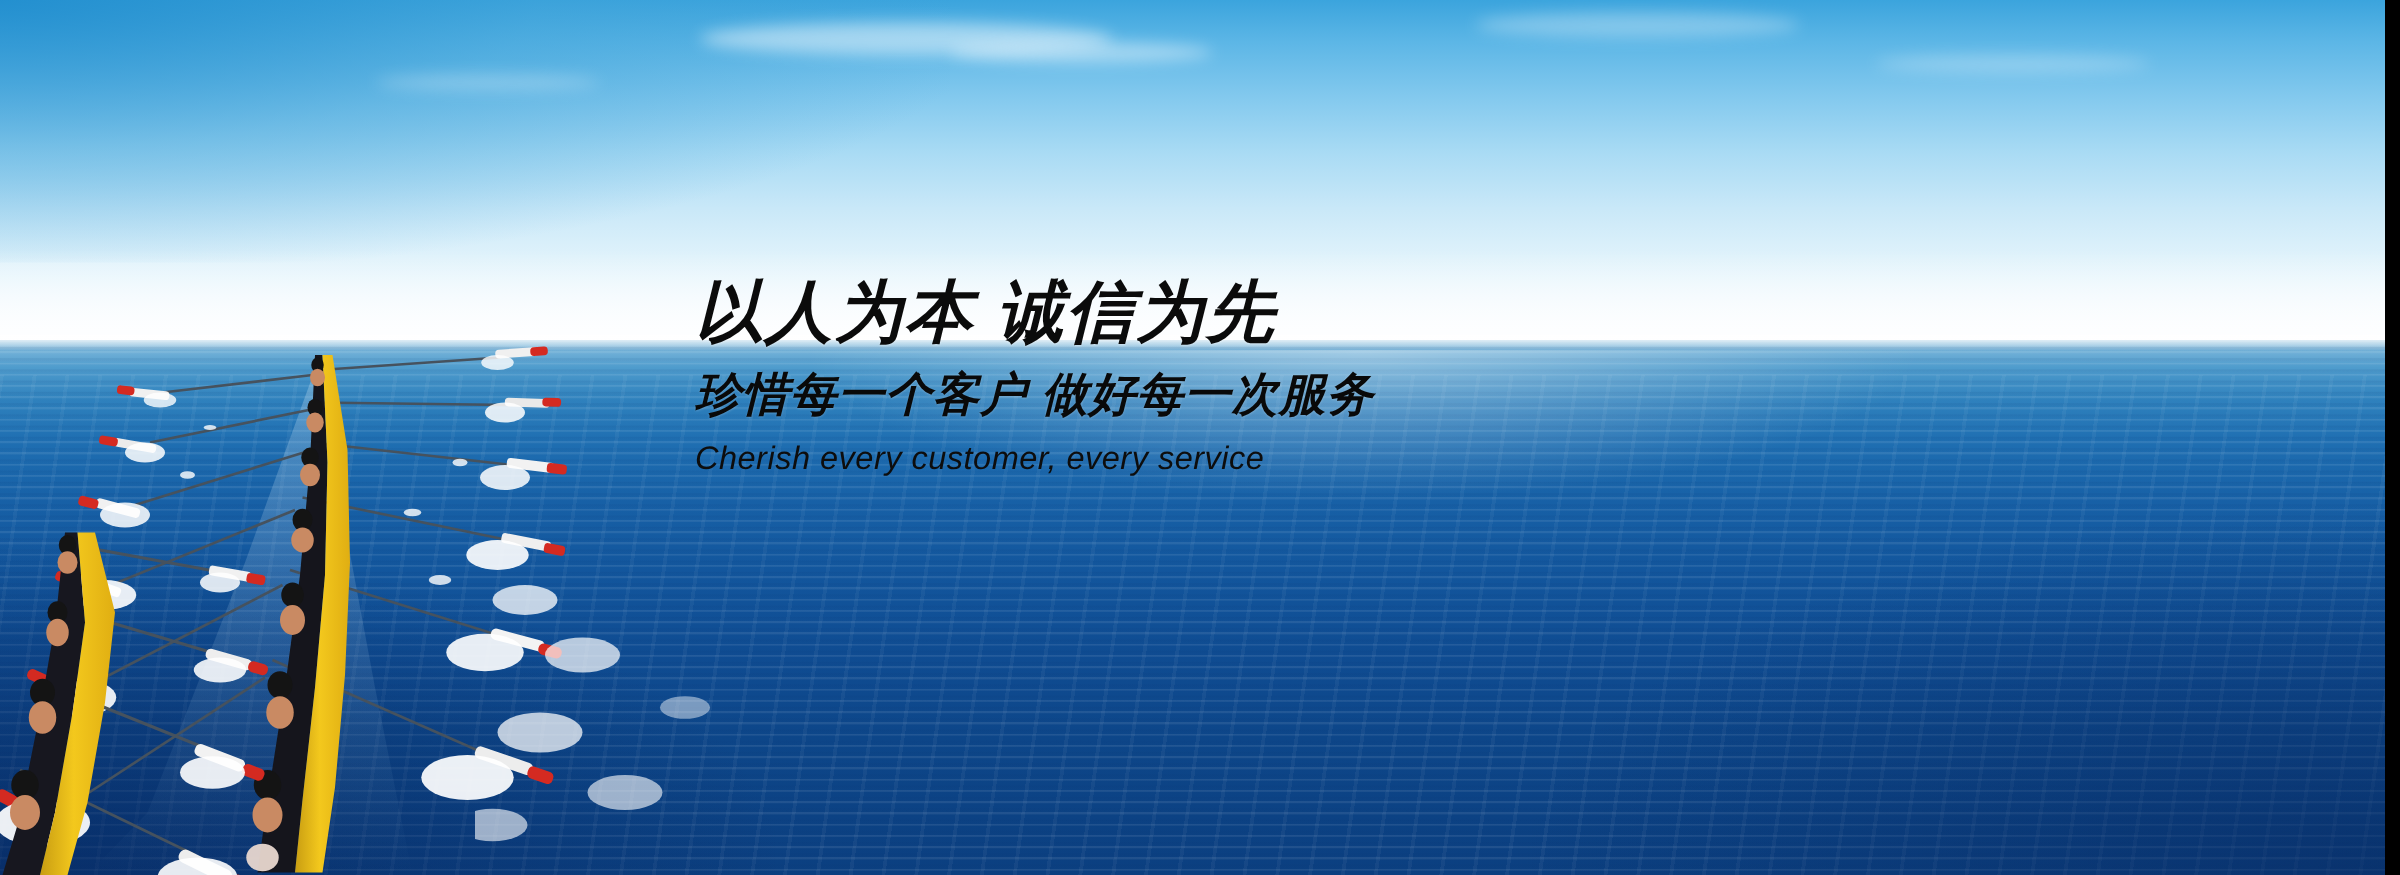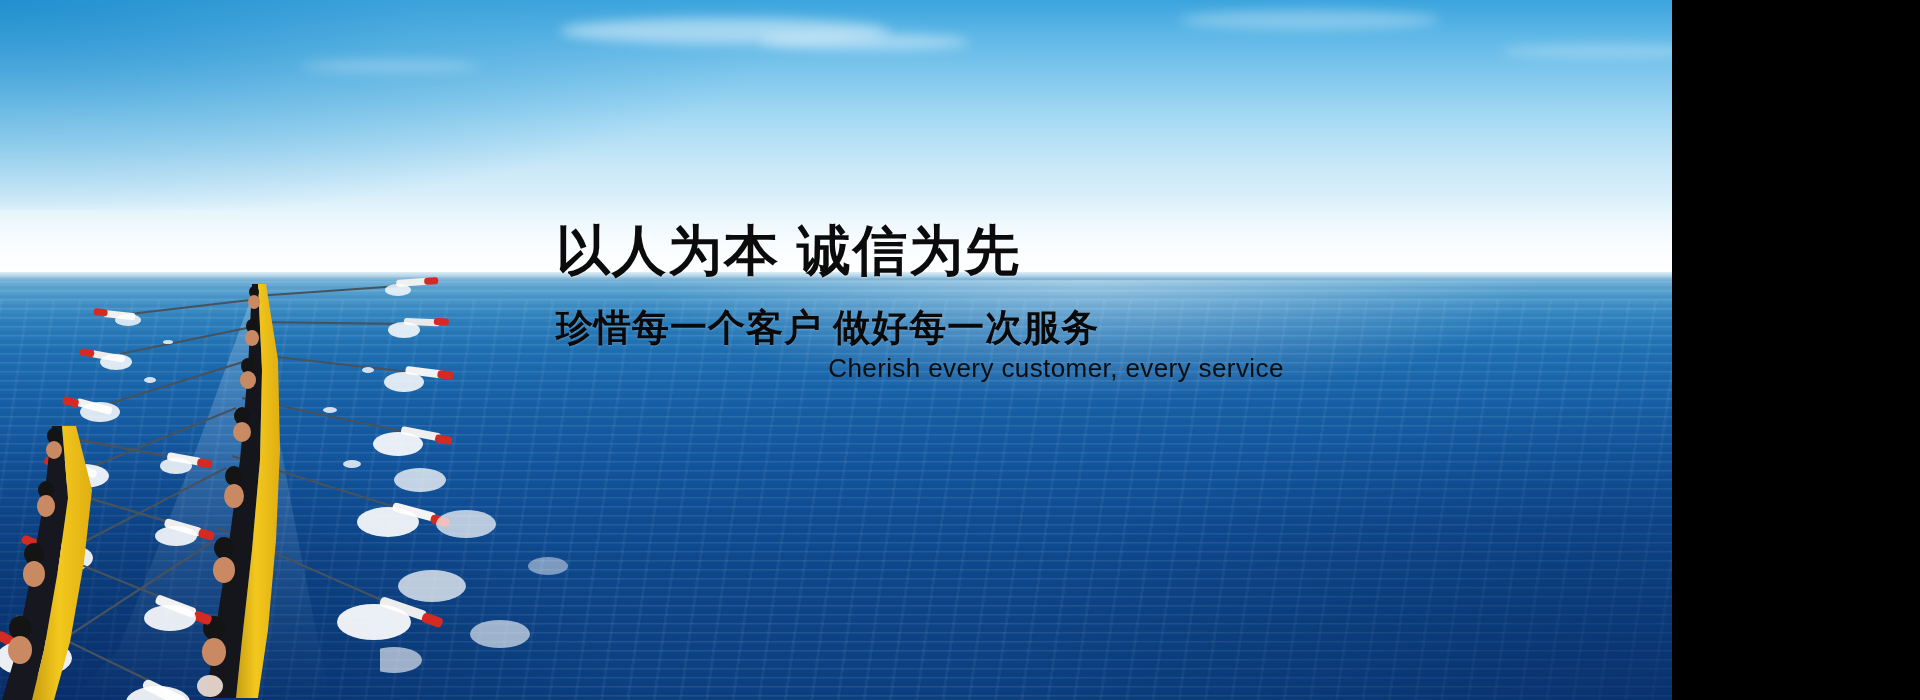--- a/index.html
+++ b/index.html
@@ -2,24 +2,25 @@
 <html><head>
 <meta charset="utf-8">
 <style>
   html, body {
     margin: 0;
     padding: 0;
     background: #000;
   }
   #banner {
     position: relative;
-    width: 1672px;
+    width: 1908px;
     height: 700px;
     overflow: hidden;
     font-family: "Liberation Sans", "DejaVu Sans", sans-serif;
+    font-style: italic;
   }
 
   
   .sky {
     position: absolute;
     left: 0; top: 0;
     width: 1920px;
     height: 278px;
     background:
       linear-gradient(to bottom,
@@ -166,36 +167,35 @@
   }
   .headline-en {
     font-size: 27px;
     font-weight: 500;
     color: #141414;
     letter-spacing: 0.2px;
     position: relative;
     top: -2px;
   }
   .sub-cn {
-    margin-top: 24px;
+    margin-top: 12px;
     font-size: 37px;
     font-weight: 700;
     color: #090909;
     letter-spacing: 1px;
     white-space: nowrap;
     text-shadow: 0 1px 2px rgba(255,255,255,0.2);
   }
   .sub-en {
-    margin-top: 0;
+    margin-top: 10px;
     font-size: 26px;
     font-weight: 400;
     color: #0d0d0d;
     letter-spacing: 0.4px;
     white-space: nowrap;
-    text-align: center;
   }
 </style>
 </head>
 <body>
 
 <div id="banner">
 
   <div class="sky"></div>
   <div class="sky-corner"></div>
   <div class="cloud c1"></div>

